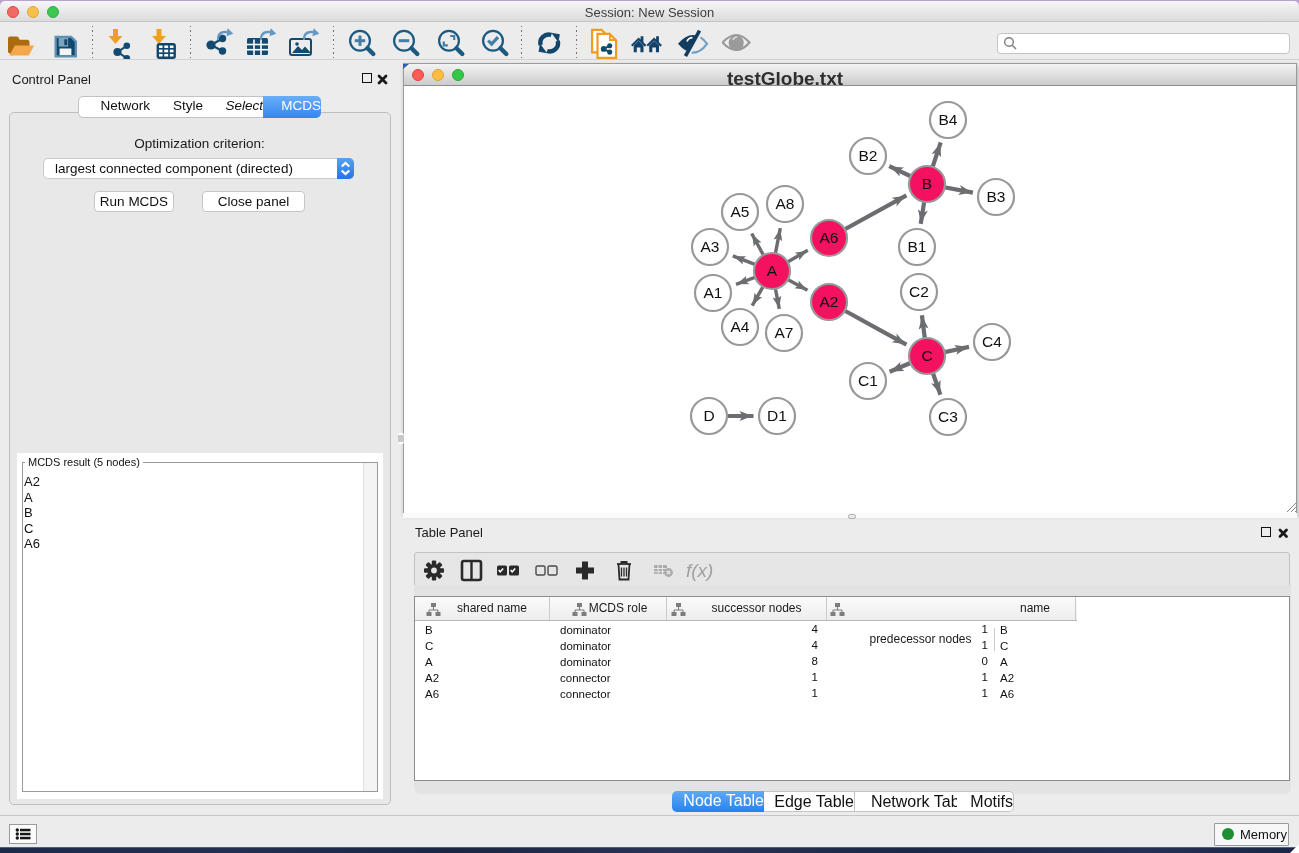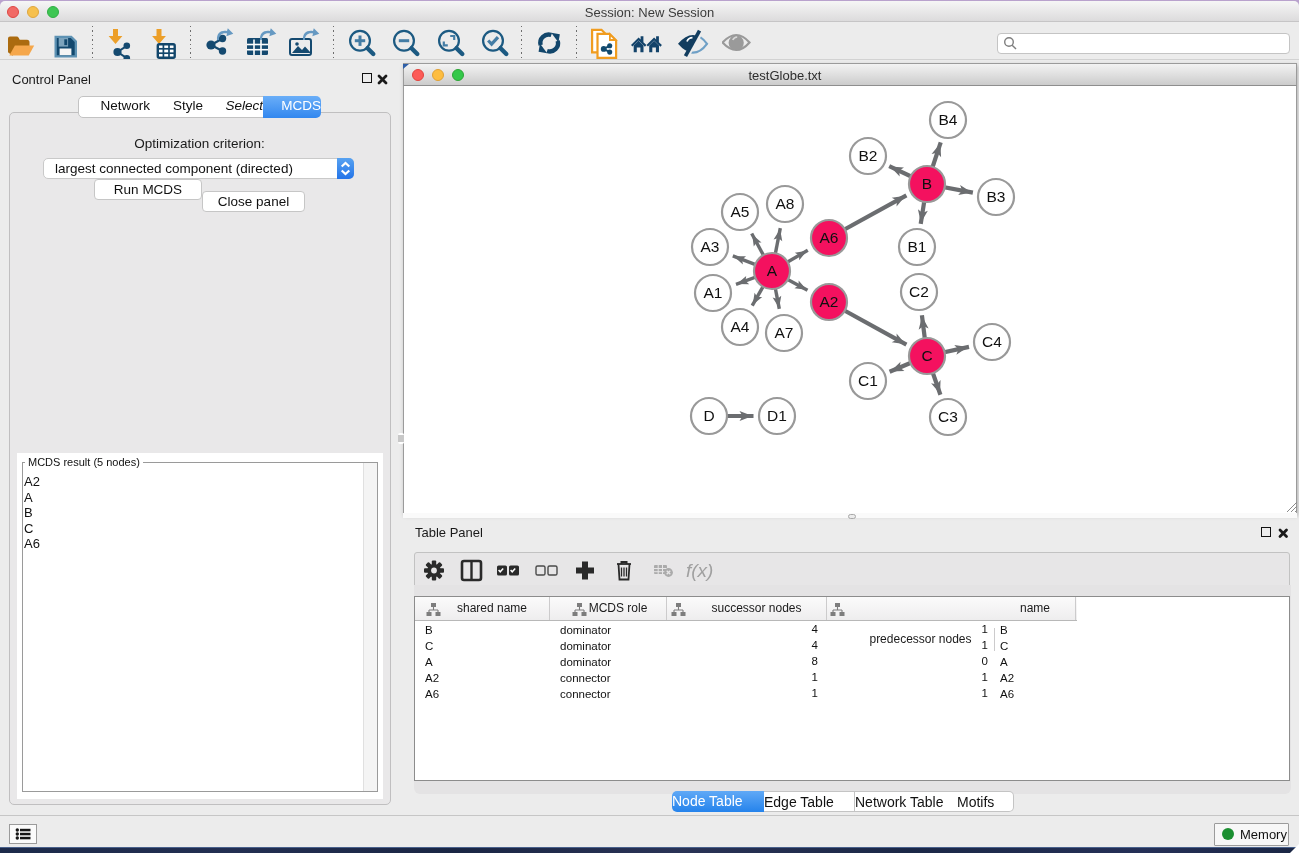--- a/index.html
+++ b/index.html
@@ -31,50 +31,50 @@
 #cpBox { left:9px; top:112px; width:382px; height:693px; background:#e9e8e9; border:1px solid #c0bfc0; border-radius:5px; }
 .tab { top:96px; height:22px; background:#fff; border:1px solid #c3c3c3; font-size:13.5px; color:#111; text-align:right; line-height:18px; }
 #tabNetwork { left:78px; width:73px; border-radius:5px 0 0 5px; }
 #tabStyle { left:150px; width:54px; border-left:none; }
 #tabSelect { left:203px; width:61px; border-left:none;font-style:italic; }
 #tabMCDS { left:263px; width:58px; border:none; border-radius:0 5px 5px 0; background:linear-gradient(#6aaef8,#3287ef); color:#fff; line-height:19px; }
 #optLabel { left:0px; top:136px; width:399px; text-align:center; font-size:13.5px; color:#1a1a1a; }
 #dropdown { left:43px; top:158px; width:311px; height:21px; background:#fff; border:1px solid #c9c9c9; border-radius:5px; font-size:13.5px; color:#111; line-height:19px; padding-left:11px; }
 #dropBtn { left:337px; top:158px; width:17px; height:21px; border-radius:0 5px 5px 0; background:linear-gradient(#58a2f1,#2374e9); }
 .btn { height:21px; background:#fff; border:1px solid #c6c6c6; border-radius:4px; font-size:13.5px; color:#111; text-align:center; line-height:19px; }
-#btnRun { left:94px; top:179px; width:108px; }
+#btnRun { left:94px; top:191px; width:80px; }
 #btnClose { left:202px; top:191px; width:103px; }
 
 #cpWhite { left:17px; top:453px; width:366px; height:346px; background:#fff; }
 #groupBox { left:22px; top:462px; width:356px; height:330px; border:1px solid #9a9a9a; }
 #groupLbl { left:25px; top:456px; background:#fff; font-size:11px; color:#111; padding:0 3px; }
 #mcdsList { left:24px; top:474px; font-size:13px; color:#111; line-height:15.5px; }
 #listScroll { left:363px; top:463px; width:14px; height:328px; background:#f4f4f4; border-left:1px solid #e0e0e0; }
 
 
 #netWin { left:403px; top:63px; width:894px; height:451px; background:#fff; border:1px solid #9b9b9b; box-shadow:1px 2px 4px rgba(0,0,0,0.25); }
 #netTitlebar { left:403px; top:63px; width:894px; height:23px; background:linear-gradient(#f3f3f3,#cccccc); border:1px solid #9b9b9b; border-bottom:1px solid #8e8e8e; }
-#netTitle { left:403px; top:68px; width:764px; text-align:center; font-size:13px; color:#2e2e2e; }
+#netTitle { left:403px; top:68px; width:764px; text-align:center; font-size:19px; color:#2e2e2e;font-weight:bold; }
 .ntl { width:12px; height:12px; border-radius:50%; top:69px; }
 #ntlr { left:412px; background:#fc5b57; border:1px solid #e2433e; }
 #ntly { left:432px; background:#fdbd40; border:1px solid #e0a135; }
 #ntlg { left:452px; background:#34c84a; border:1px solid #2ca636; }
 
 
 
 #tpTitle { left:415px; top:525px; font-size:13px; color:#1a1a1a; }
 #tpFloat { left:1261px; top:527px; width:10px; height:10px; border:1.5px solid #111; }
 #tpToolbar { left:414px; top:552px; width:876px; height:37px; background:#e7e6e7; border:1px solid #c2c2c2; border-radius:3px; }
 #tpUnder { left:414px; top:585px; width:877px; height:209px; background:#e4e3e4; border-radius:0 0 6px 6px; }
 #tpTable { left:414px; top:596px; width:876px; height:185px; background:#fff; border:1px solid #8c8c8c; }
 #tpHeader { left:415px; top:597px; width:662px; height:24px; background:linear-gradient(#fbfbfb,#eeedee); border-bottom:1px solid #b8b8b8; }
 .hcol { top:0; height:23px; border-right:1px solid #cccbcc; font-size:12px; color:#1a1a1a; text-align:center; line-height:23px; position:absolute; padding-left:20px; }
 .tcell { position:absolute; font-size:11.5px; color:#111; line-height:16px; }
 #tabsBottom { left:672px; top:791px; height:21px; }
-.btab { position:absolute; top:0; height:21px; background:#fff; border:1px solid #c4c4c4; font-size:14px; color:#111; text-align:left; line-height:20px; }
+.btab { position:absolute; top:0; height:21px; background:#fff; border:1px solid #c4c4c4; font-size:16px; color:#111; text-align:right; line-height:20px; }
 #btabNode { left:0; width:92px; border-radius:5px 0 0 5px; background:linear-gradient(#60a9f6,#2583ec); color:#fff; border:none; }
 #btabEdge { left:92px; width:91px; border-left:none; }
 #btabNet { left:183px; width:118px; border-left:none; }
 #btabMotif { left:285px; width:57px; border-left:none; border-radius:0 5px 5px 0; }
 
 
 #statusbar { left:0; top:815px; width:1299px; height:33px; background:#ececec; border-top:1px solid #c6c6c6; }
 #listBtn { left:9px; top:824px; width:28px; height:20px; background:#fbfbfb; border:1px solid #9b9b9b; }
 #memBtn { left:1214px; top:823px; width:75px; height:23px; background:#f7f7f7; border:1px solid #9b9b9b; border-radius:1px; font-size:13px; color:#111; line-height:21px; padding-left:25px; }
 #memDot { left:1222px; top:828px; width:12px; height:12px; border-radius:50%; background:#1b8f31; }

